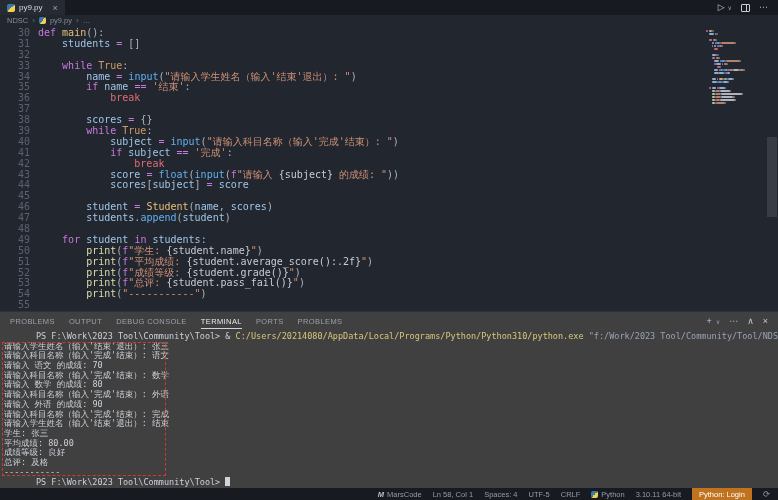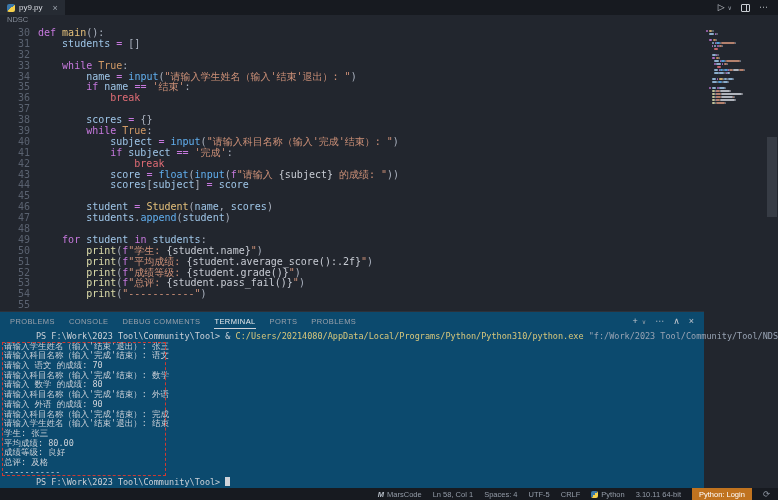--- a/index.html
+++ b/index.html
@@ -16,22 +16,22 @@
          color:#d7dae0; font-size:8px; }
   .tab .close { color:#9aa1ab; font-size:9px; margin-left:6px; }
   .tabbar-spacer { flex:1; }
   .editor-actions { display:flex; align-items:center; gap:9px; padding-right:10px; color:#c8ccd2; }
   .editor-actions .ico { font-size:9px; line-height:1; }
   .ico-chev { font-size:6px; color:#9aa1ab; margin-left:-6px; }
   .split-ico { width:9px; height:8px; border:1px solid #c8ccd2; border-radius:1px; position:relative; display:inline-block; }
   .split-ico::after { content:""; position:absolute; left:4px; top:0; bottom:0; width:1px; background:#c8ccd2; }
 
   
-  .breadcrumb { height:11px; display:flex; gap:4px; padding-left:7px;
-                color:#858c98; font-size:7.5px; background:#22262e;flex-direction:column; }
+  .breadcrumb { height:11px; display:flex; align-items:center; gap:4px; padding-left:7px;
+                color:#858c98; font-size:7.5px; background:#22262e; }
   .crumb-sep { font-size:8px; color:#6b7280; }
 
   
   .pyicon { width:8px; height:8px; border-radius:2px; display:inline-block; flex:0 0 auto;
             background:linear-gradient(135deg,#3b78aa 50%,#f5d04c 50%); }
   .pyicon.small { width:7px; height:7px; }
 
   
   .editor { position:absolute; left:0; top:26px; width:778px; height:285px; background:#22262e; }
   .code { position:absolute; left:0; top:2px; font-size:10px; line-height:10.9px; white-space:pre; }
@@ -43,21 +43,21 @@
   .tk-b { color:#61afef; } .tk-yl { color:#dcdcaa; } .tk-cl { color:#e5c07b; }
   .tk-s { color:#ce9178; } .tk-e { color:#c8ccd4; } .tk-v { color:#9fc6e8; }
   .tk-t { color:#abb2bf; }
   .minimap { position:absolute; left:706px; top:4px; width:58px; }
   .mm-line { height:2px; margin-bottom:1px; display:flex; opacity:.85; }
   .mm-seg { height:2px; border-radius:1px; }
   .editor-scrollbar { position:absolute; right:1px; top:111px; width:10px; height:80px;
                       background:rgba(140,150,165,0.20); }
 
   
-  .panel { position:absolute; left:0; top:311px; width:704px; height:177px; background:#0c4a6e;
+  .panel { position:absolute; left:0; top:311px; width:778px; height:177px; background:#404040;
            border-top:1px solid #2c313a; }
   .panel-header { height:18px; display:flex; align-items:center; padding:0 10px; }
   .panel-tabs { display:flex; gap:14px; }
   .panel-tab { color:#9aa1ab; font-size:7.5px; letter-spacing:.4px; padding:3px 0 2px; }
   .panel-tab.active { color:#e6e8eb; border-bottom:1px solid #cfd3da; }
   .panel-actions { margin-left:auto; display:flex; gap:9px; color:#c2c7cf; font-size:9px; align-items:center; }
   .panel-actions .sm { font-size:6px; margin-left:-5px; color:#9aa1ab; }
 
   .term-wrap { position:relative; height:158px; display:flex; }
   .term-main { position:relative; flex:1; padding:2px 0 0 4px; font-size:8.5px; line-height:9.7px;
@@ -307,22 +307,22 @@
       </div>
       <div class="mm-line"></div>
     </div>
   <div class="editor-scrollbar"></div>
 </div>
 
 <div class="panel">
   <div class="panel-header">
     <div class="panel-tabs">
         <span class="panel-tab">PROBLEMS</span>
-        <span class="panel-tab">CONSOLE</span>
-        <span class="panel-tab">DEBUG COMMENTS</span>
+        <span class="panel-tab">OUTPUT</span>
+        <span class="panel-tab">DEBUG CONSOLE</span>
         <span class="panel-tab active">TERMINAL</span>
         <span class="panel-tab">PORTS</span>
         <span class="panel-tab">PROBLEMS</span>
       </div>
     <div class="panel-actions">
       <span>+</span>
       <span class="sm">∨</span>
       <span>⋯</span>
       <span>∧</span>
       <span>×</span>

